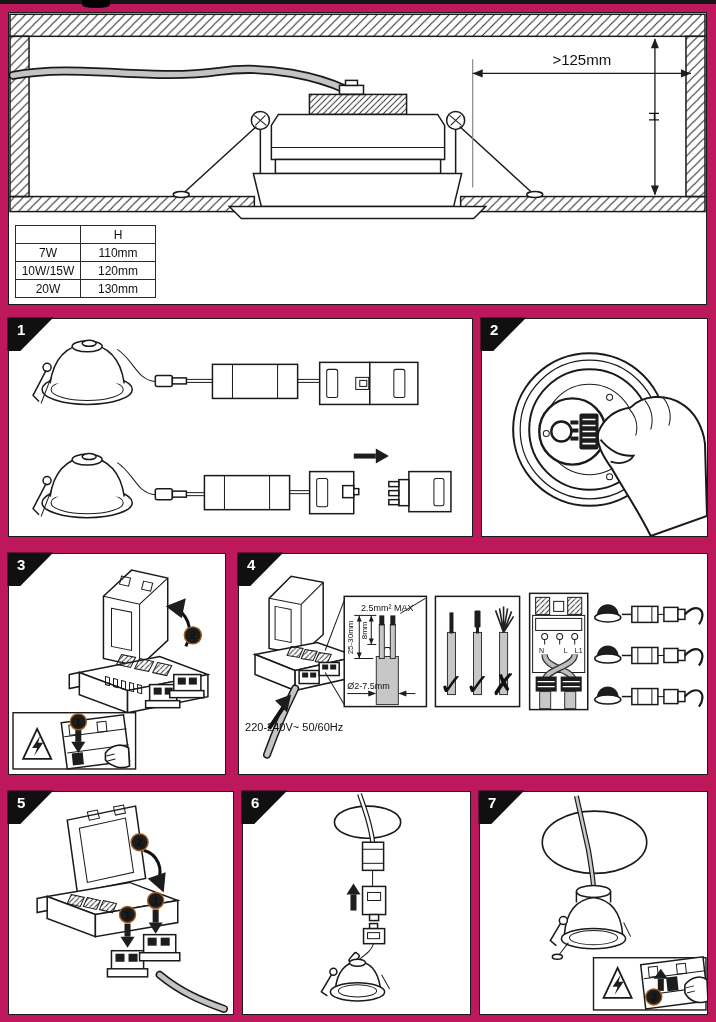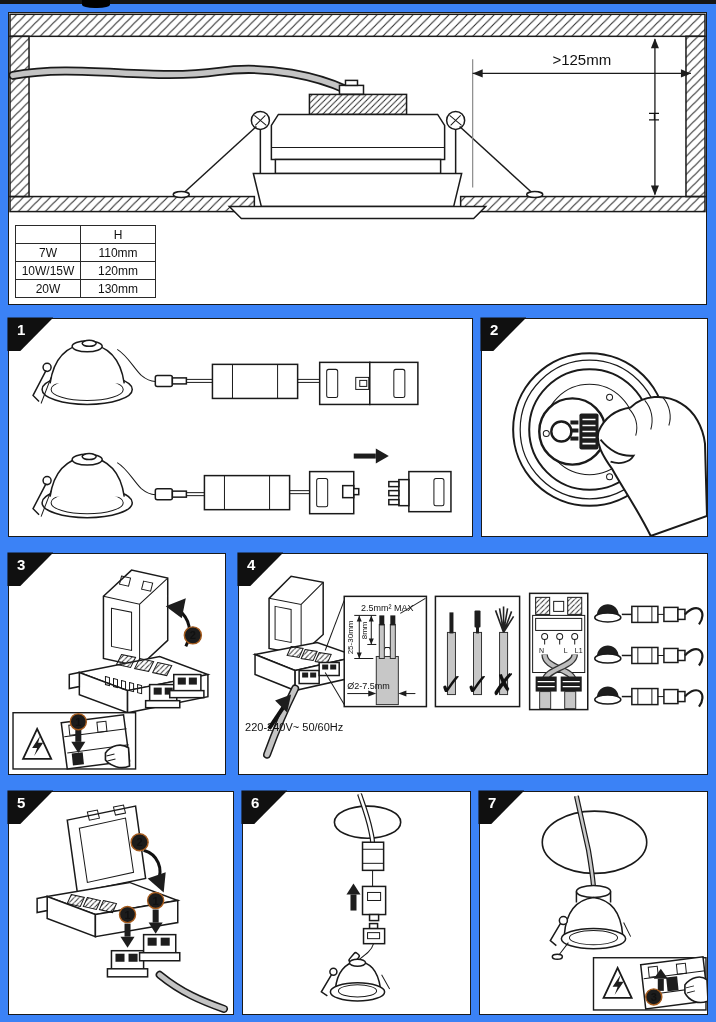--- a/index.html
+++ b/index.html
@@ -1,16 +1,16 @@
 <!DOCTYPE html>
 <html><head>
 <meta charset="utf-8">
 <style>
   html,body{margin:0;padding:0;background:#e8e8e8;}
-  #page{position:relative;width:716px;height:1022px;background:#3b82f6;overflow:hidden;
+  #page{position:relative;width:716px;height:1022px;background:#be185d;overflow:hidden;
         font-family:"Liberation Sans","DejaVu Sans",sans-serif;color:#111;}
   .scan-bar{position:absolute;left:0;top:0;width:716px;height:4px;background:#161616;}
   .scan-blob{position:absolute;left:82px;top:0;width:28px;height:8px;background:#000;border-radius:0 0 45% 45%;}
   .panel{position:absolute;border:1.6px solid #1a1a1a;background:#fff;box-sizing:border-box;}
   .panel svg{display:block;width:100%;height:100%;}
   .step-corner{position:absolute;top:-1.6px;left:-1.6px;width:46px;height:34px;background:#101010;
                clip-path:polygon(0 0,100% 0,27% 100%,0 100%);z-index:3;}
   .step-num{position:absolute;top:2px;left:8px;color:#fff;font-size:15px;font-weight:bold;z-index:4;}
   .spec-table{position:absolute;left:6px;top:212px;border-collapse:collapse;background:#fff;}
   .spec-table td,.spec-table th{border:1.2px solid #2a2a2a;font-size:12px;font-weight:normal;

